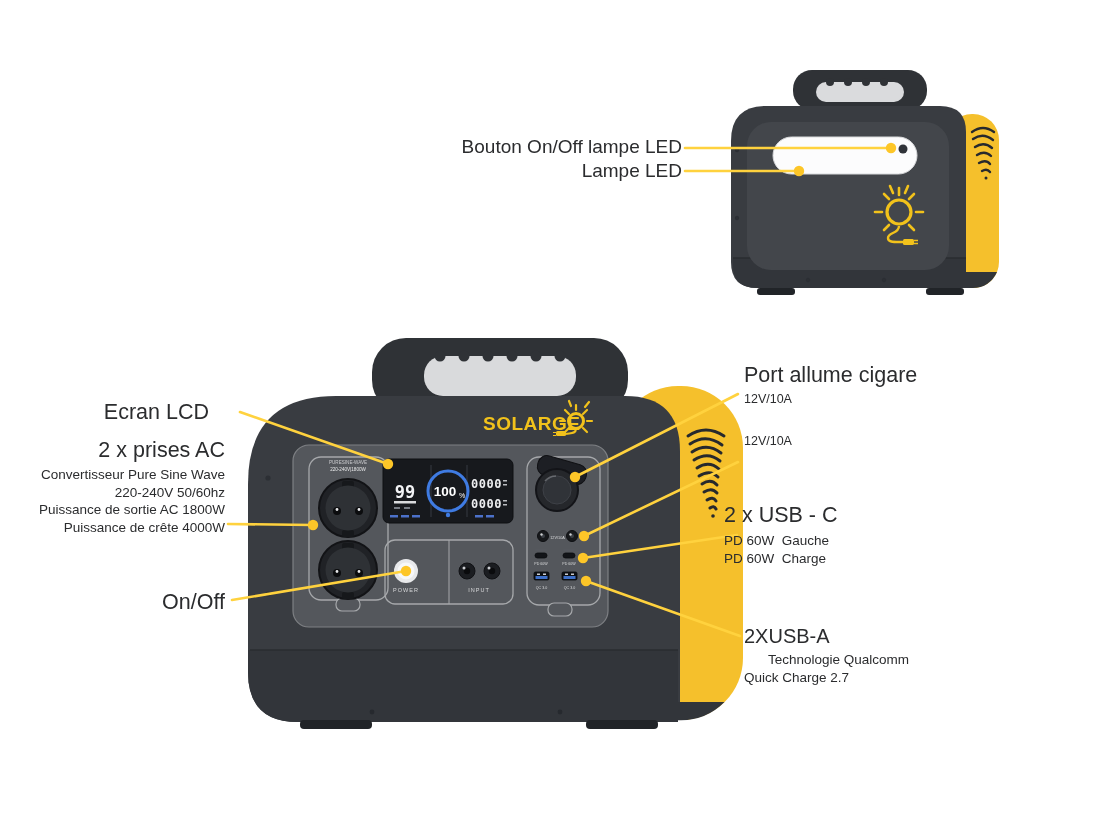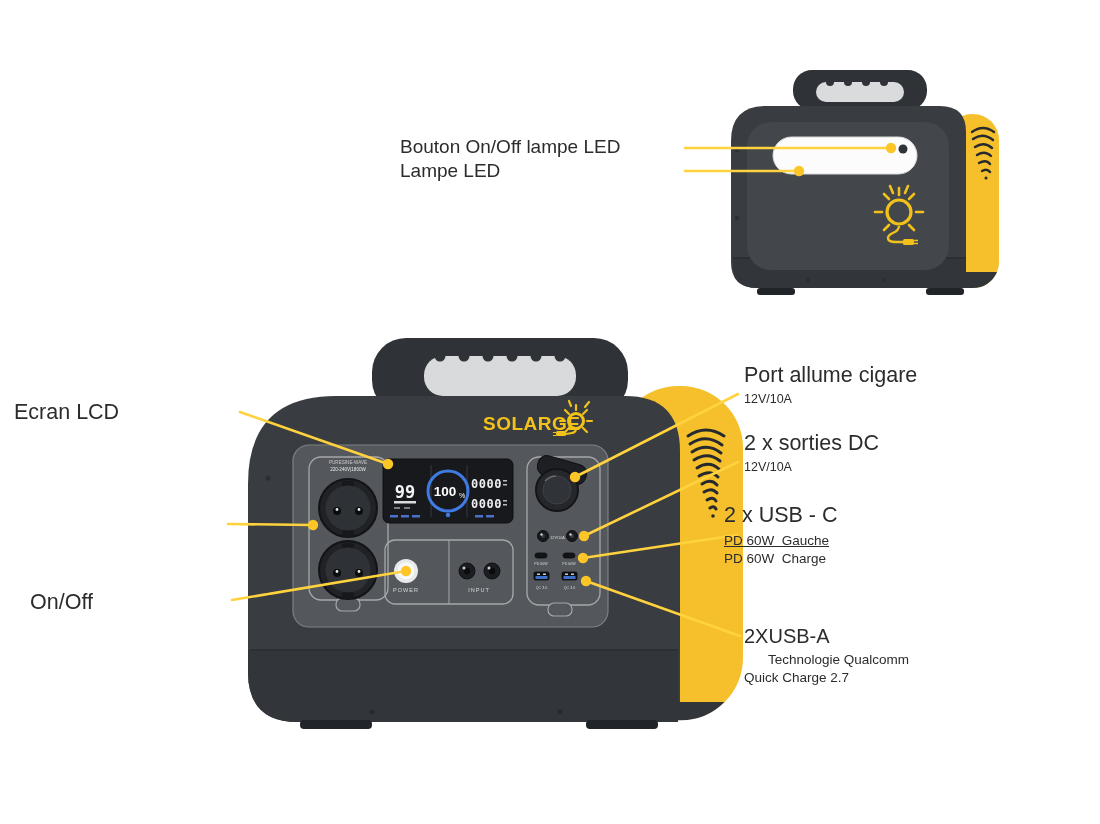--- a/index.html
+++ b/index.html
@@ -7,21 +7,21 @@
        font-family:"Liberation Sans",sans-serif;}
   .stage{position:absolute;inset:0;width:1100px;height:824px;}
   svg{display:block;}
   .label{position:absolute;color:#2B2C2E;margin:0;}
   .t-top{font-size:19px;line-height:24px;font-weight:500;}
   .title{font-size:21.5px;line-height:26px;font-weight:500;margin:0;}
   .title-sm{font-size:20px;line-height:25px;font-weight:500;margin:0;}
   .sub{font-size:13.5px;line-height:17.5px;font-weight:400;white-space:pre-wrap;margin:0;}
   .sub-sm{font-size:12.5px;line-height:16px;font-weight:400;margin:0;}
   .gap2{margin-top:3px;}
-  .alignR{}
+  .alignR{text-align:right;}
   .overlay{position:absolute;left:0;top:0;pointer-events:none;}
 </style>
 </head>
 <body>
 
 <div class="stage">
 
   <svg class="overlay" width="1100" height="824" viewBox="0 0 1100 824">
 
     <g>
@@ -289,39 +289,47 @@
     </g>
   </svg>
 
   <div class="label t-top alignR" style="left:400px;top:135px;width:282px;">Bouton On/Off lampe LED</div>
   <div class="label t-top alignR" style="left:400px;top:159px;width:282px;">Lampe LED</div>
 
   <div class="label alignR" style="left:14px;top:399px;width:195px;">
     <p class="title">Ecran LCD</p>
   </div>
 
+  <div class="label alignR" style="left:18px;top:437px;width:207px;">
+    <p class="title">2 x prises AC</p>
+    <div class="gap2">
+      <p class="sub">Convertisseur Pure Sine Wave</p>
+      <p class="sub">220-240V 50/60hz</p>
+      <p class="sub">Puissance de sortie AC 1800W</p>
+      <p class="sub">Puissance de crête 4000W</p>
+    </div>
+  </div>
 
   <div class="label alignR" style="left:30px;top:589px;width:195px;">
     <p class="title">On/Off</p>
   </div>
 
   <div class="label" style="left:744px;top:362px;width:240px;">
     <p class="title">Port allume cigare</p>
     <p class="sub-sm gap2">12V/10A</p>
   </div>
 
   <div class="label" style="left:744px;top:430px;width:240px;">
-    <p class="title">2 x sorties DC</p>
     <p class="sub-sm gap2">12V/10A</p>
   </div>
 
   <div class="label" style="left:724px;top:502px;width:240px;">
     <p class="title">2 x USB - C</p>
     <div style="margin-top:4px;">
-      <p class="sub" style="line-height:18px;text-decoration:underline;">PD 60W  Gauche</p>
+      <p class="sub" style="line-height:18px;">PD 60W  Gauche</p>
       <p class="sub" style="line-height:18px;">PD 60W  Charge</p>
     </div>
   </div>
 
   <div class="label" style="left:744px;top:624px;width:240px;">
     <p class="title-sm">2XUSB-A</p>
     <div style="margin-top:2px;">
       <p class="sub" style="line-height:18px;margin-left:24px;">Technologie Qualcomm</p>
       <p class="sub" style="line-height:18px;">Quick Charge 2.7</p>
     </div>

